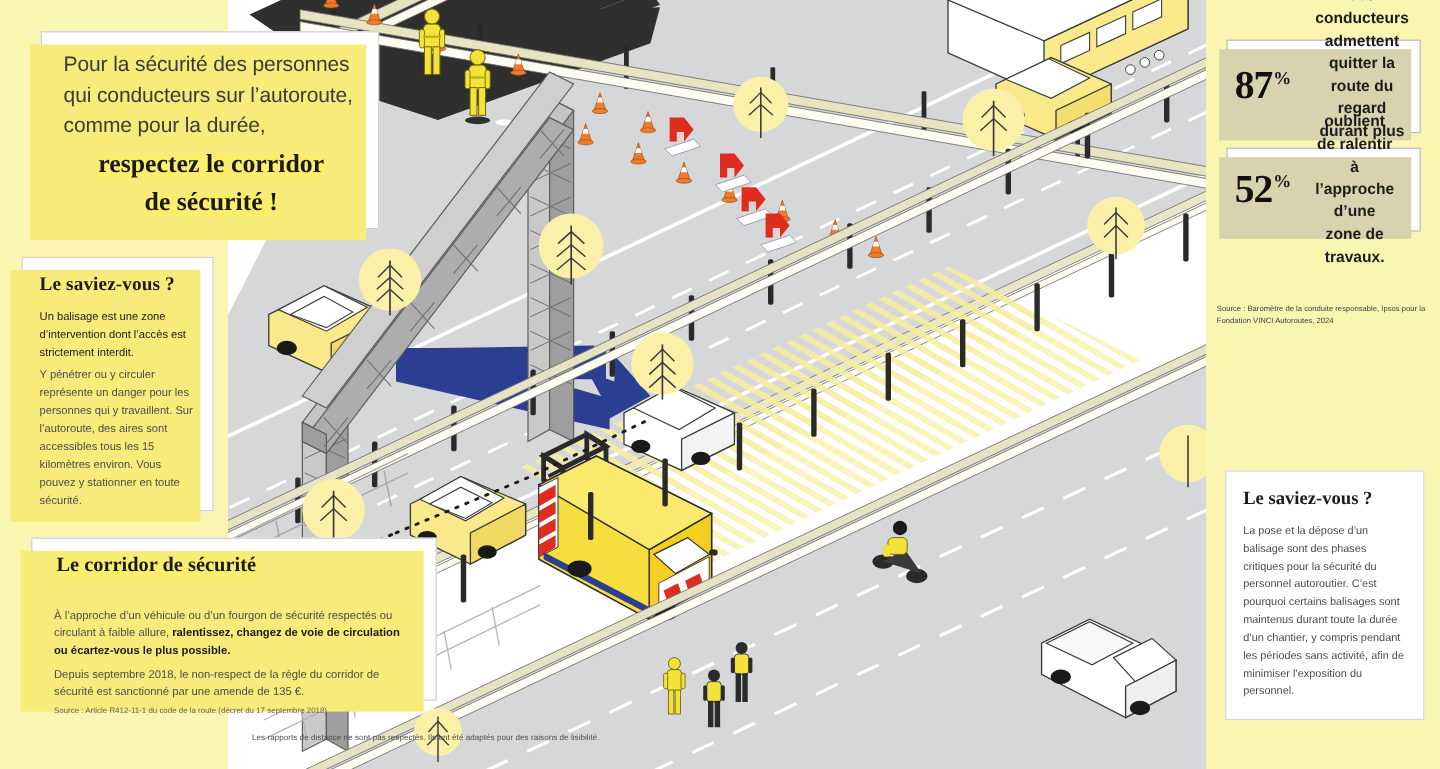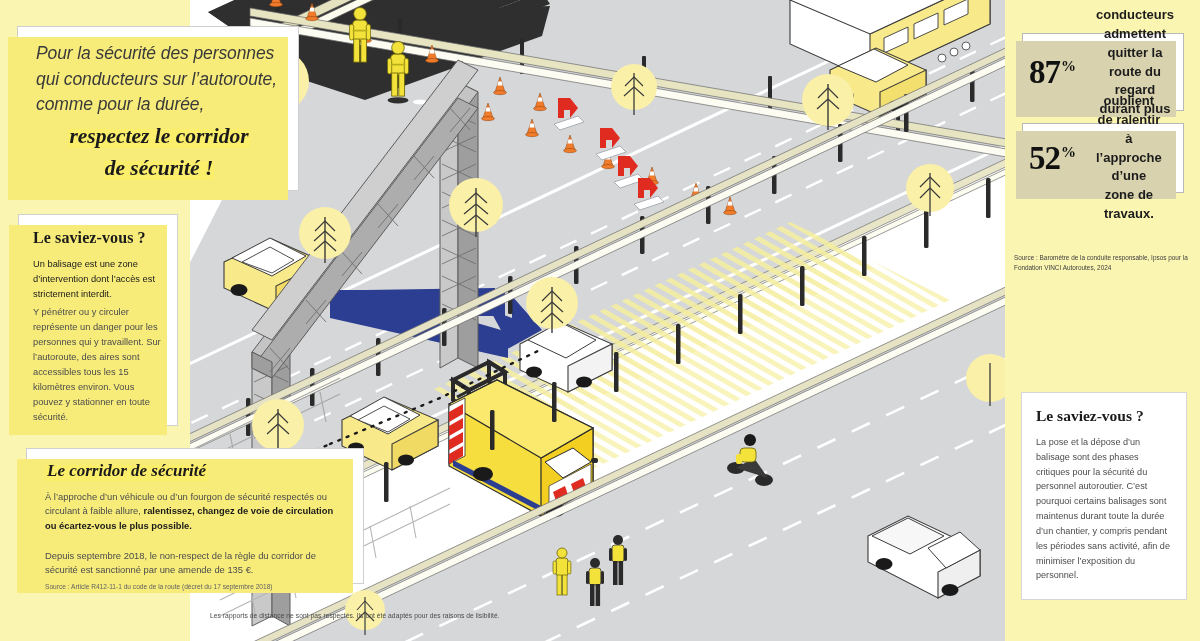--- a/index.html
+++ b/index.html
@@ -32,24 +32,23 @@
   .card::before {
     content: "";
     position: absolute; left: -10px; top: 10px;
     width: 100%; height: 100%;
     background: #F7EC7A;
     z-index: -1;
   }
 
   
   .hero {
-    left: 17px; top: 26px; width: 282px; height: 165px;
+    left: 34px; top: 26px; width: 282px; height: 165px;
     padding: 14px 16px 10px 18px;
     z-index: 30;
-    font-style: italic;
   }
   .hero .l1 {
     font-size: 17.5px; line-height: 1.46; color: #3a3a3a; font-weight: 400;
     letter-spacing: -0.1px;
   }
   .hero .l2 {
     font-family: "Liberation Serif", serif;
     font-weight: 700; font-size: 21.5px; line-height: 1.33;
     color: #1a1a1a; margin-top: 4px; text-align: center;
   }
@@ -73,25 +72,25 @@
 
   
   .corridor {
     left: 26px; top: 448px; width: 338px; height: 136px;
     padding: 12px 16px 8px 18px;
   }
   .corridor h3 {
     font-family: "Liberation Serif", serif;
     font-size: 17px; font-weight: 700; color: #1a1a1a; display: inline-block;
     background: linear-gradient(to top, #FBEE6B 80%, rgba(251,238,107,0) 80%);
-    margin-bottom: 9px; padding: 0 2px; font-style: italic;
+    margin-bottom: 25px; padding: 0 2px;
   }
   .corridor p { font-size: 9.4px; line-height: 1.52; color: #4c4c4c; }
   .corridor p b { color: #1a1a1a; font-weight: 700; }
-  .corridor p.p2 { margin-top: 16px; }
+  .corridor p.p2 { margin-top: 6px; }
   .corridor .src { font-size: 6.6px; color: #636363; margin-top: 6px; }
 
   
   .stat {
     position: absolute; left: 1022px; width: 162px; height: 70px;
     background: #ffffff; border: 1px solid #b8b8b8;
     display: flex; align-items: center; padding: 0 24px 0 6px;
     z-index: 20;
     text-align: center;
   }

